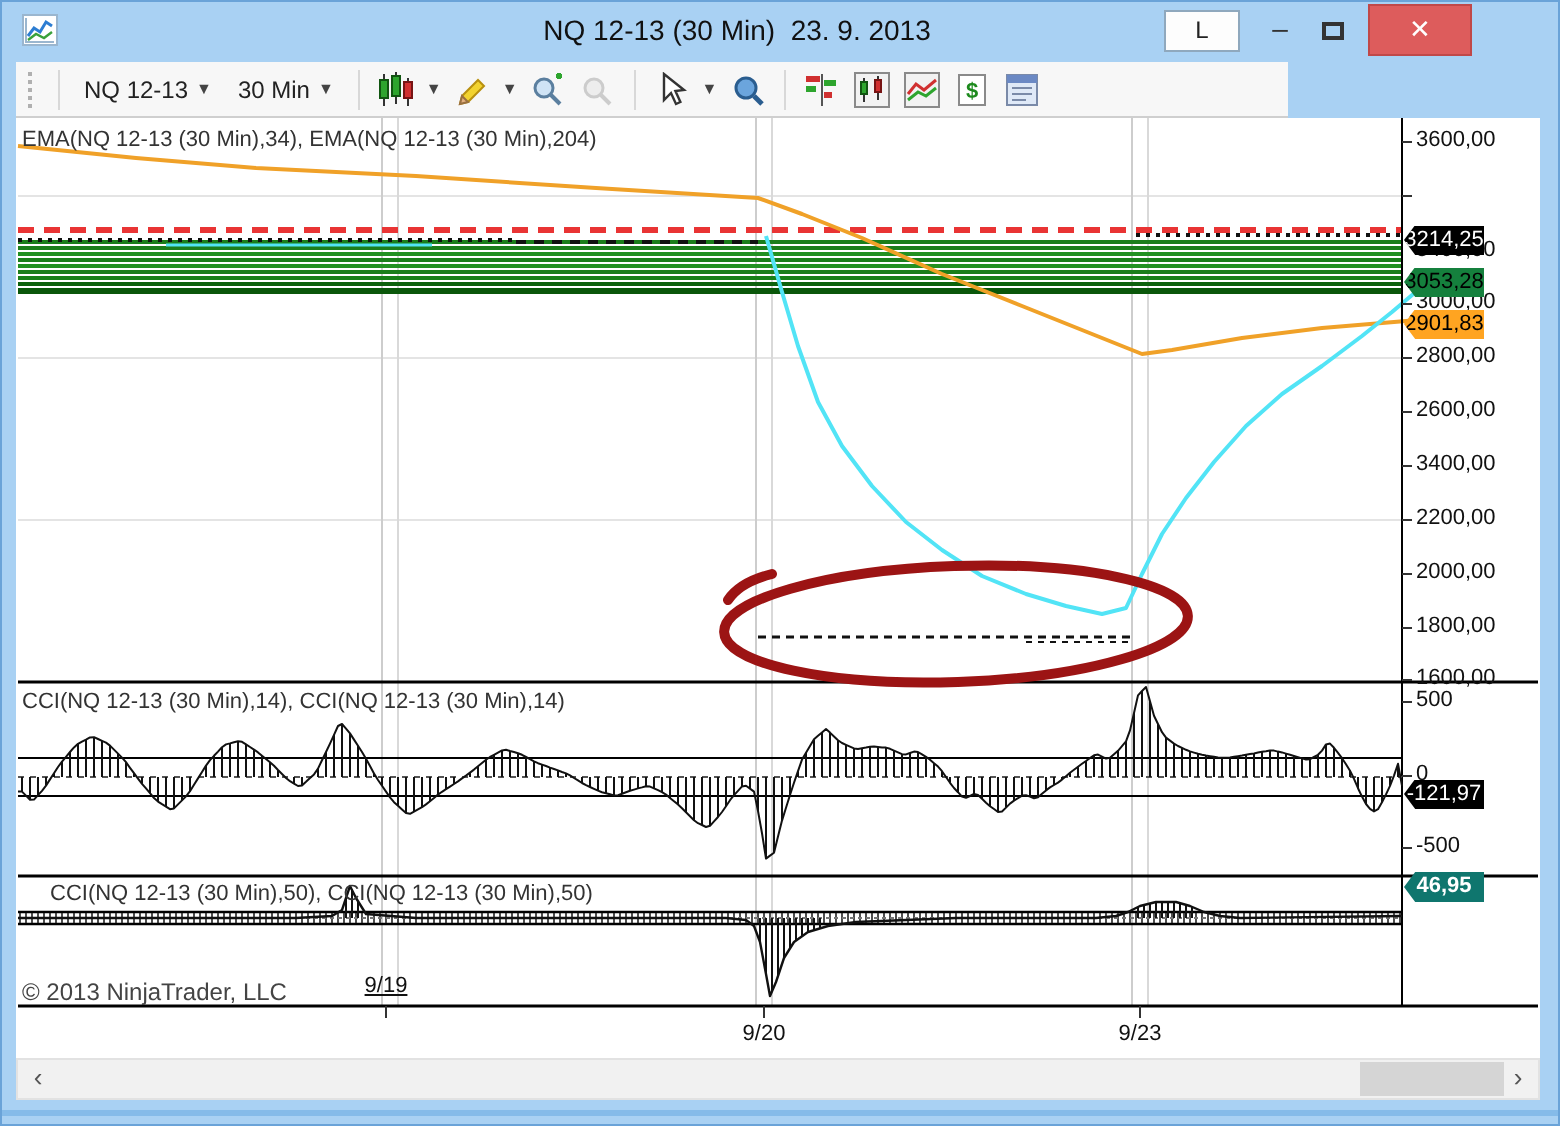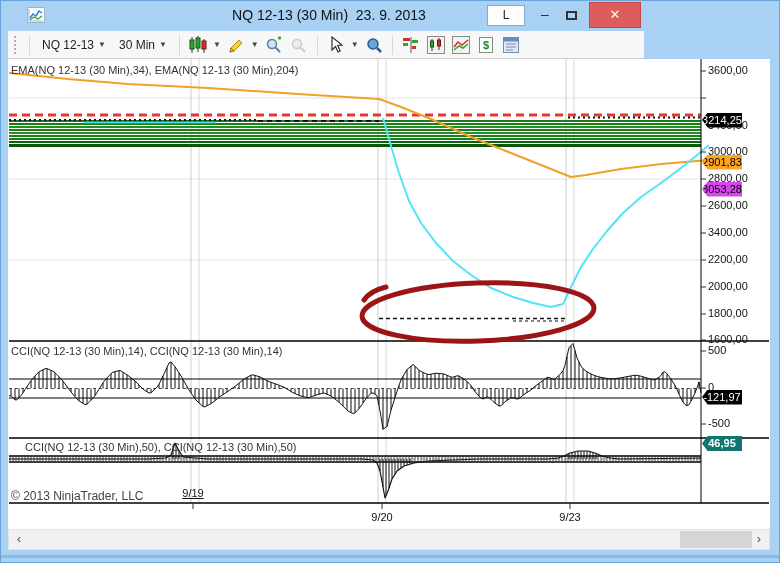--- a/index.html
+++ b/index.html
@@ -1,20 +1,20 @@
 <!DOCTYPE html>
 <html><head>
 <meta charset="utf-8">
 <style>
   * { margin:0; padding:0; box-sizing:border-box; }
   body { font-family:"Liberation Sans", sans-serif; background:#888; }
   .window{ position:relative; width:780px; height:563px; background:#a9d1f3;
            border:1px solid #6aa3d8; overflow:hidden; }
   
-  .titlebar{ position:absolute; left:16px; top:0; width:624px; height:30px; }
+  .titlebar{ position:absolute; left:0; top:0; width:735px; height:30px; }
   .app-icon{ position:absolute; left:10px; top:6px; width:18px; height:16px; background:#fff;
              border:1px solid #9ab6cf; }
   .titlebar-title{ position:absolute; left:0; right:0; top:6px; text-align:center;
                    font-size:14px; color:#111; white-space:pre; }
   .btn-link{ position:absolute; right:116px; top:4px; width:38px; height:21px; background:#fdfdfd;
              border:1px solid #8fa8bd; font-size:12px; color:#222; text-align:center; line-height:19px; }
   .btn-min{ position:absolute; right:84px; top:4px; width:24px; height:21px; text-align:center;
             color:#333; font-size:14px; line-height:18px; }
   .btn-max{ position:absolute; right:58px; top:4px; width:24px; height:21px; text-align:center; }
   .btn-max span{ display:inline-block; width:11px; height:9px; border:2px solid #333; margin-top:6px; }
@@ -670,21 +670,21 @@
       <div class="axis-label" style="left: 700px; top: 221px;">2000,00</div>
       <div class="axis-label" style="left: 700px; top: 248px;">1800,00</div>
       <div class="axis-label" style="left: 700px; top: 274px;">1600,00</div>
       <div class="axis-label" style="left: 700px; top: 285px;">500</div>
       <div class="axis-label" style="left: 700px; top: 322px;">0</div>
       <div class="axis-label" style="left: 700px; top: 358px;">-500</div>
       <div class="x-label" style="left: 185px; top: 428px; text-decoration: underline;">9/19</div>
       <div class="x-label" style="left: 374px; top: 452px;">9/20</div>
       <div class="x-label" style="left: 562px; top: 452px;">9/23</div>
       <div class="price-tag" style="top: 53.5px; background: rgb(0, 0, 0); color: rgb(255, 255, 255);">3214,25</div>
-      <div class="price-tag" style="top: 74.5px; background: #d946ef; color: rgb(0, 0, 0); margin-top: 48px;">3053,28</div>
+      <div class="price-tag" style="top: 74.5px; background: #15803d; color: rgb(0, 0, 0);">3053,28</div>
       <div class="price-tag" style="top: 95.5px; background: rgb(255, 164, 33); color: rgb(0, 0, 0);">2901,83</div>
       <div class="price-tag" style="top: 330.5px; background: rgb(0, 0, 0); color: rgb(255, 255, 255);">-121,97</div>
       <div class="price-tag" style="top: 377px; background: #0f766e; color: rgb(255, 255, 255); font-weight: bold;">46,95</div>
     </div>
 
   <div class="scrollbar">
     <div class="sb-btn sb-left">‹</div>
     <div class="sb-thumb"></div>
     <div class="sb-btn sb-right">›</div>
   </div>

